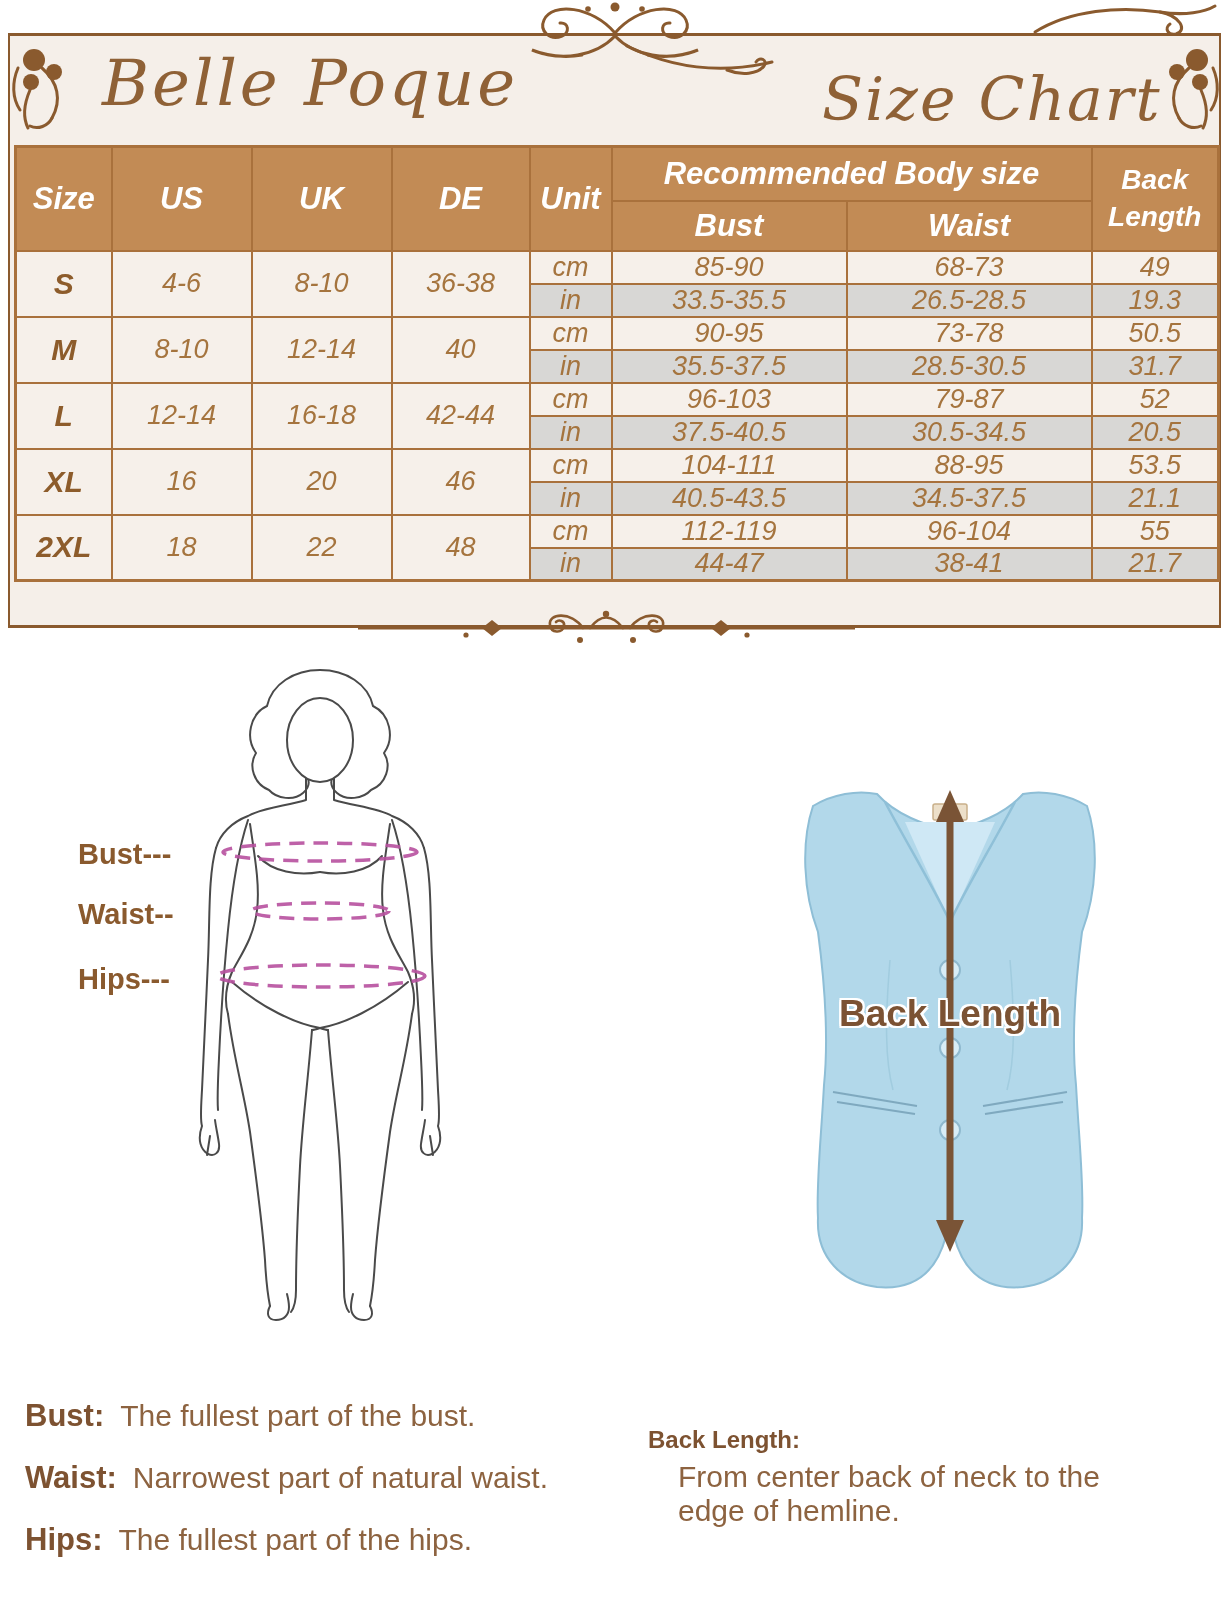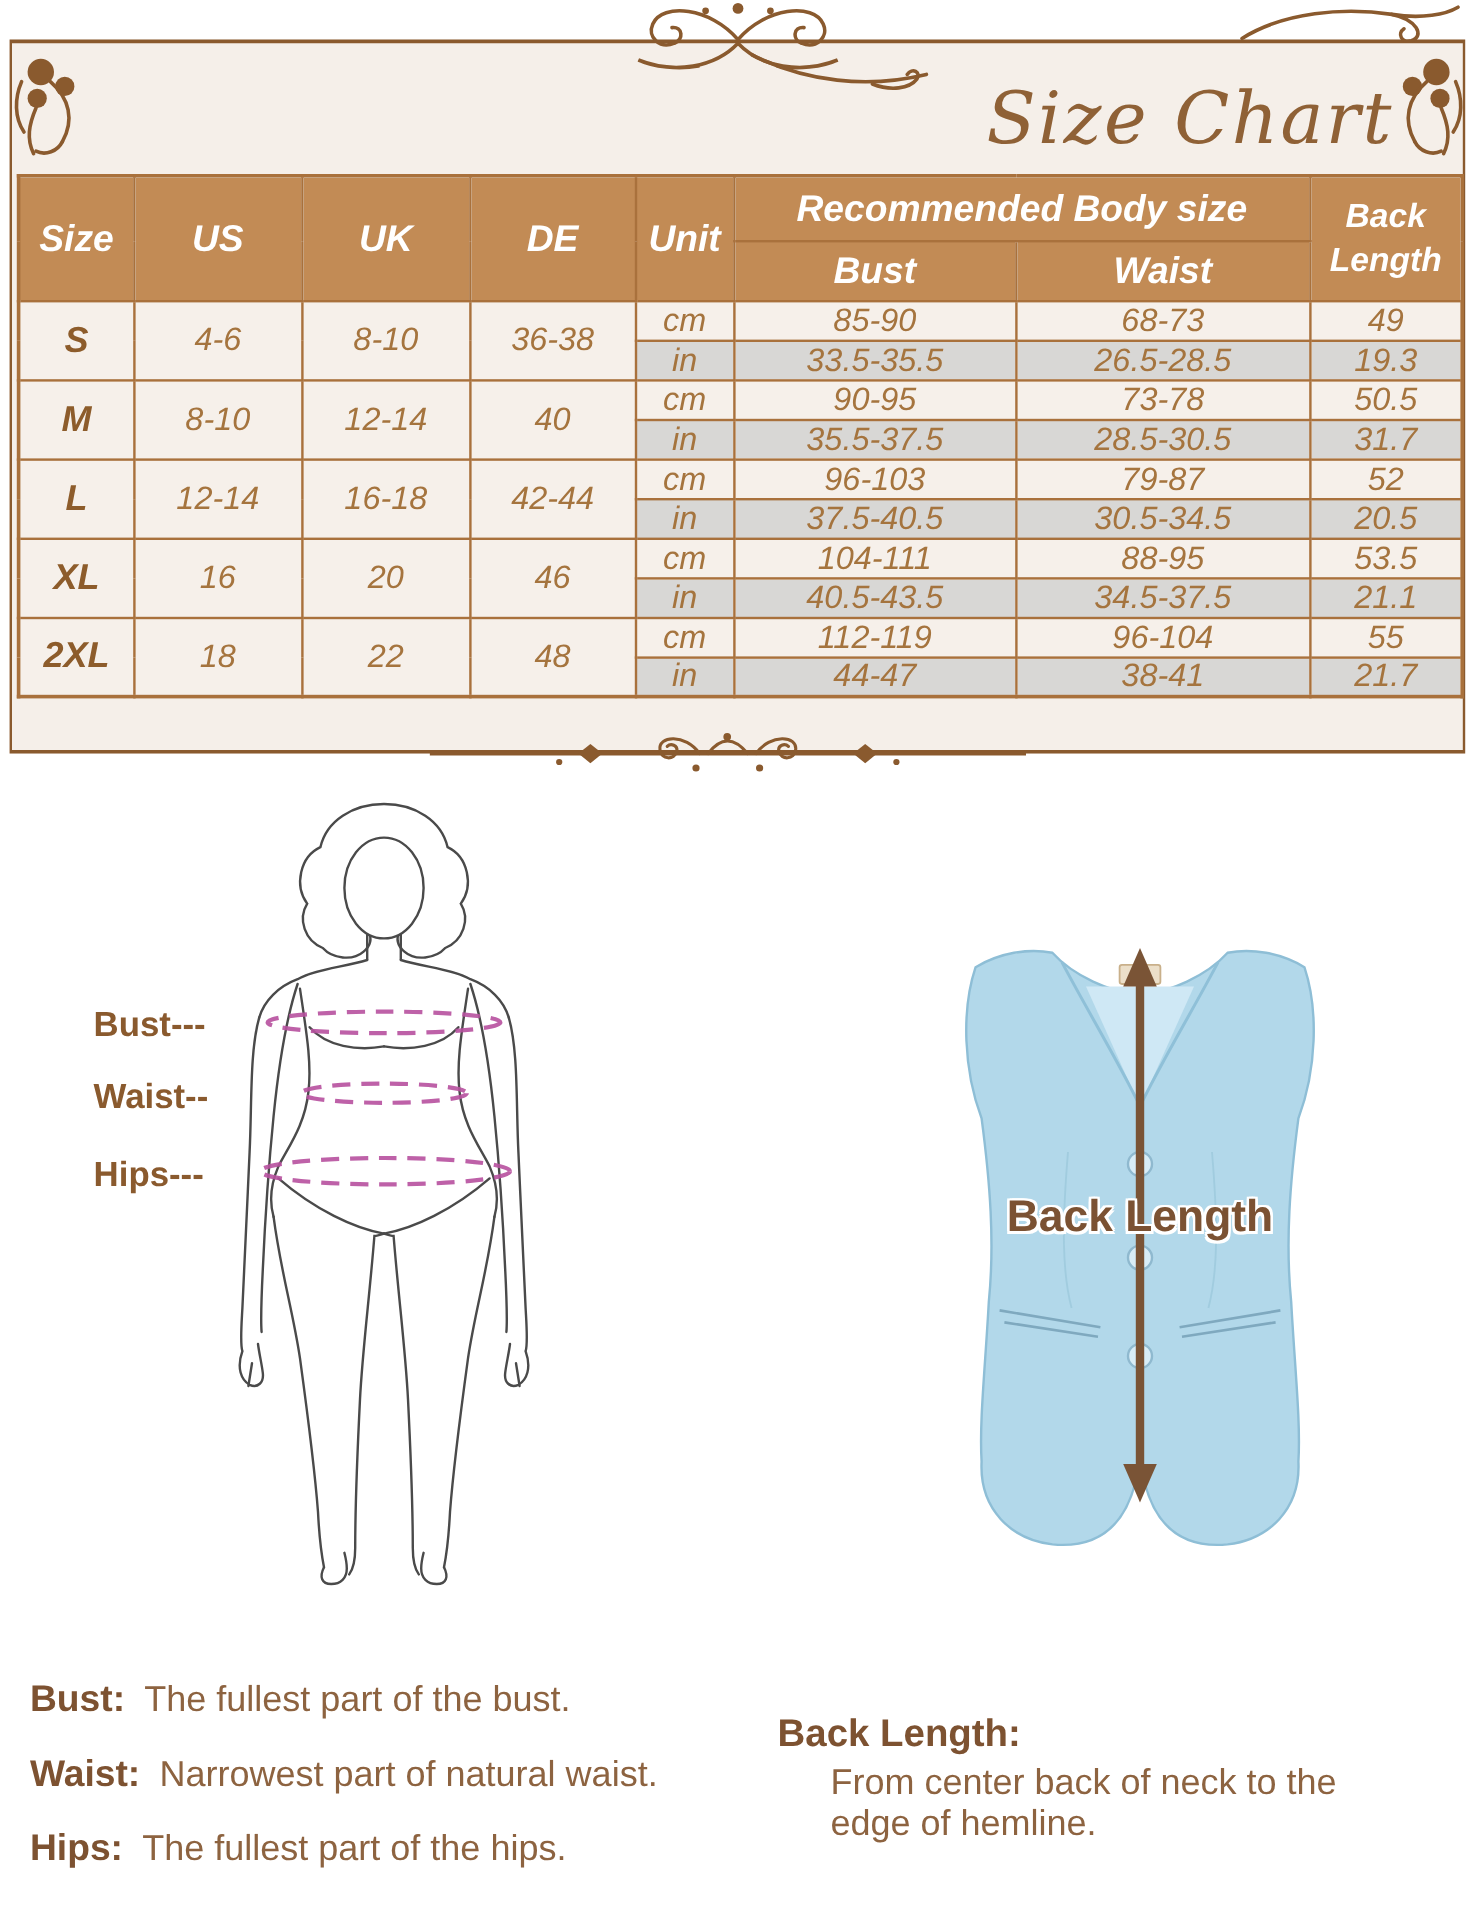--- a/index.html
+++ b/index.html
@@ -34,22 +34,22 @@
   .lbl-bust{top:838px;} .lbl-waist{top:898px;} .lbl-hips{top:963px;}
   
   .vest-note{position:absolute;left:785px;top:993px;width:330px;text-align:center;font-weight:bold;
          font-size:37px;color:#7b5233;white-space:nowrap;
          text-shadow:-2px 0 #fff,2px 0 #fff,0 -2px #fff,0 2px #fff,-2px -2px #fff,2px 2px #fff,-2px 2px #fff,2px -2px #fff;}
   
   .defs-left{position:absolute;left:25px;top:1398px;width:600px;color:#8d6340;}
   .def-line{display:flex;gap:16px;align-items:baseline;margin-bottom:26px;font-size:30px;}
   .def-term{font-weight:bold;color:#7d5231;font-size:31px;}
   .def-back{position:absolute;left:648px;top:1426px;width:520px;color:#8d6340;}
-  .def-back .def-term{display:block;font-size:32px;}
-  .def-back .def-desc{display:block;margin-left:44px;margin-top:6px;font-size:30px;line-height:1.12;width:480px;}
+  .def-back .def-term{display:block;font-size:24px;}
+  .def-back .def-desc{display:block;margin-left:30px;margin-top:6px;font-size:30px;line-height:1.12;width:480px;}
 </style>
 </head>
 <body>
 
 <div class="canvas">
 
   <div class="frame"></div>
 
   <svg class="orn" style="left:470px;top:0;" width="290" height="64" viewBox="0 0 290 64">
     <g stroke="#8a5a2e" stroke-width="3" fill="none" stroke-linecap="round">
@@ -108,20 +108,21 @@
       <path d="M272,27 C284,10 307,12 305,24 C304,32 293,33 291,25 C290,20 296,18 299,21"></path>
       <path d="M232,27 Q248,6 265,27"></path>
     </g>
     <circle cx="248" cy="13" r="3.2" fill="#8a5a2e"></circle>
     <circle cx="222" cy="39" r="3" fill="#8a5a2e"></circle>
     <circle cx="275" cy="39" r="3" fill="#8a5a2e"></circle>
     <circle cx="108" cy="34" r="2.6" fill="#8a5a2e"></circle>
     <circle cx="389" cy="34" r="2.6" fill="#8a5a2e"></circle>
   </svg>
 
+  <div class="brand">Belle Poque</div>
   <div class="sheet-title">Size Chart</div>
 
   <table class="size-table">
     <colgroup>
       <col style="width:96px">
         <col style="width:140px">
         <col style="width:140px">
         <col style="width:138px">
       <col style="width:82px">
         <col style="width:235px">

